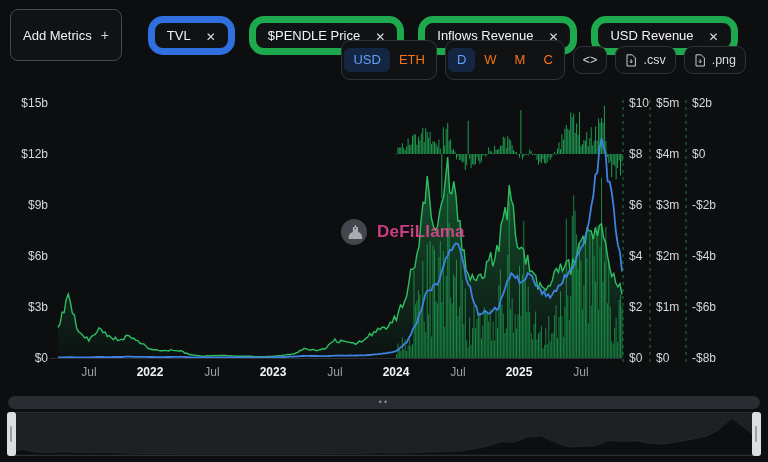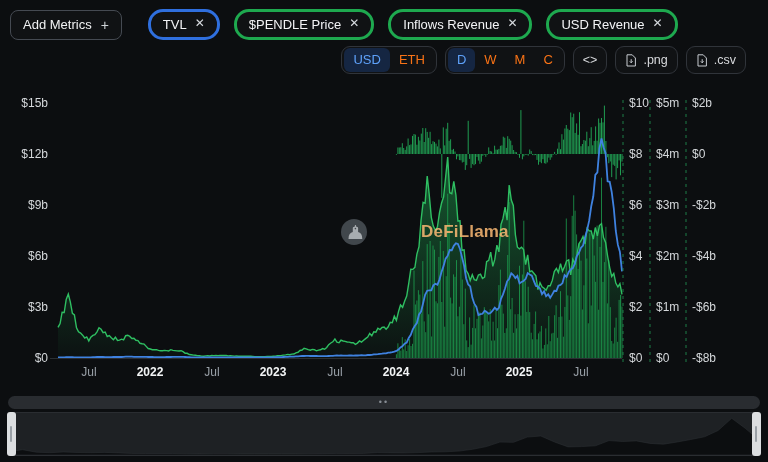--- a/index.html
+++ b/index.html
@@ -1,43 +1,43 @@
 <!DOCTYPE html>
 <html><head>
 <meta charset="utf-8">
 <style>
   html,body{margin:0;padding:0;background:#0c0e10;width:768px;height:462px;overflow:hidden;
     font-family:"Liberation Sans",sans-serif;color:#e6e8ea;position:relative;}
   .row{position:absolute;display:flex;align-items:center;}
   
   .header-row{top:9px;left:10px;right:6px;gap:14px;}
   .btn-add{display:flex;align-items:center;gap:9px;background:#101214;border:1px solid #454a52;
-    border-radius:8px;color:#f1f2f3;font-size:13px;padding:6px 12px;cursor:pointer;margin-right:12px;
+    border-radius:8px;color:#f1f2f3;font-size:13px;padding:17px 12px;cursor:pointer;margin-right:12px;
     font-family:inherit;}
   .btn-add .plus{color:#cfd3d7;font-size:14px;}
   .chips{display:flex;gap:14px;align-items:center;}
-  .chip{display:inline-flex;align-items:flex-start;gap:8px;border:3px solid #6d28d9;border-radius:15px;
+  .chip{display:inline-flex;align-items:flex-end;gap:15px;border:7px solid #6d28d9;border-radius:15px;
     padding:5px 12px;font-size:13px;background:rgba(255,255,255,0.02);color:#f3f4f6;cursor:pointer;}
   .chip .x{font-size:12px;color:#d9dde1;cursor:pointer;line-height:1;}
   
   .toolbar-row{top:46px;right:22px;gap:8px;height:28px;}
-  .seg{display:flex;border:1px solid #30343a;border-radius:9px;background:#101214;overflow:hidden;height:28px;box-sizing:border-box;align-items:center;padding:0 2px;}
+  .seg{display:flex;border:1px solid #30343a;border-radius:9px;background:#101214;overflow:hidden;height:40px;box-sizing:border-box;align-items:center;padding:0 2px;}
   .seg button{background:transparent;border:none;color:#f97316;font-size:13px;padding:4px 9px;cursor:pointer;
     font-family:inherit;border-radius:6px;line-height:1.2;}
   .seg button.active{color:#5ea1f9;background:#152642;}
   .tool-btn{display:flex;align-items:center;gap:6px;background:#101214;border:1px solid #30343a;
     border-radius:9px;color:#d8dadd;font-size:12.5px;padding:0 9px;height:28px;box-sizing:border-box;
     cursor:pointer;font-family:inherit;}
   .tool-btn svg{display:block;}
   
   .chart-wrap{position:absolute;top:88px;left:0;width:768px;height:302px;}
   #chart-svg text{font-family:"Liberation Sans",sans-serif;}
   .watermark{position:absolute;left:340px;top:130px;display:flex;align-items:center;gap:9px;opacity:.85;
     pointer-events:none;}
-  .watermark .wm-text{color:#fdba74;font-size:17px;font-weight:600;letter-spacing:.2px;margin-left:44px;}
+  .watermark .wm-text{color:#ec4899;font-size:17px;font-weight:600;letter-spacing:.2px;}
   
   .zoom-scrollbar{position:absolute;top:396px;left:8px;right:8px;height:13px;background:#292c30;
     border-radius:7px;display:flex;align-items:center;justify-content:center;cursor:pointer;}
   .zoom-scrollbar .grip{color:#878d94;font-size:9px;letter-spacing:2px;line-height:0;transform:translateY(-1px);}
   .zoom-brush{position:absolute;top:412px;left:8px;right:8px;height:44px;background:#1e2124;
     border-radius:4px;border:1px solid #2a2d31;box-sizing:border-box;}
   .zoom-brush svg{position:absolute;inset:0;}
   .zoom-handle{position:absolute;top:-1px;width:9px;height:44px;background:#dcdee0;border-radius:3px;cursor:ew-resize;}
   .zoom-handle.left{left:-2px;} .zoom-handle.right{right:-2px;}
   .zoom-handle::after{content:"";position:absolute;left:3px;top:14px;width:2px;height:16px;background:#9aa0a6;border-radius:1px;}
@@ -82,28 +82,28 @@
     <button>C</button>
   </div>
   <button class="tool-btn">
     <span>&lt;&gt;</span>
   </button>
   <button class="tool-btn">
     <svg width="12" height="13" viewBox="0 0 12 13">
       <path d="M2 .8h5.2L10.4 4v8H2z" fill="none" stroke="#c7cbd0" stroke-width="1"></path>
       <path d="M6.2 5.2v3.4M4.8 7.4l1.4 1.4 1.4-1.4" fill="none" stroke="#c7cbd0" stroke-width="1"></path>
     </svg>
-    <span>.png</span>
+    <span>.csv</span>
   </button>
   <button class="tool-btn">
     <svg width="12" height="13" viewBox="0 0 12 13">
       <path d="M2 .8h5.2L10.4 4v8H2z" fill="none" stroke="#c7cbd0" stroke-width="1"></path>
       <path d="M6.2 5.2v3.4M4.8 7.4l1.4 1.4 1.4-1.4" fill="none" stroke="#c7cbd0" stroke-width="1"></path>
     </svg>
-    <span>.csv</span>
+    <span>.png</span>
   </button>
 </div>
 
 <div class="chart-wrap">
   <svg id="chart-svg" width="768" height="302">
       <defs>
         <linearGradient id="gp" x1="0" y1="0" x2="0" y2="1">
           <stop offset="0%" stop-color="#22c55e" stop-opacity="0.42"></stop>
           <stop offset="100%" stop-color="#22c55e" stop-opacity="0.02"></stop>
         </linearGradient>

